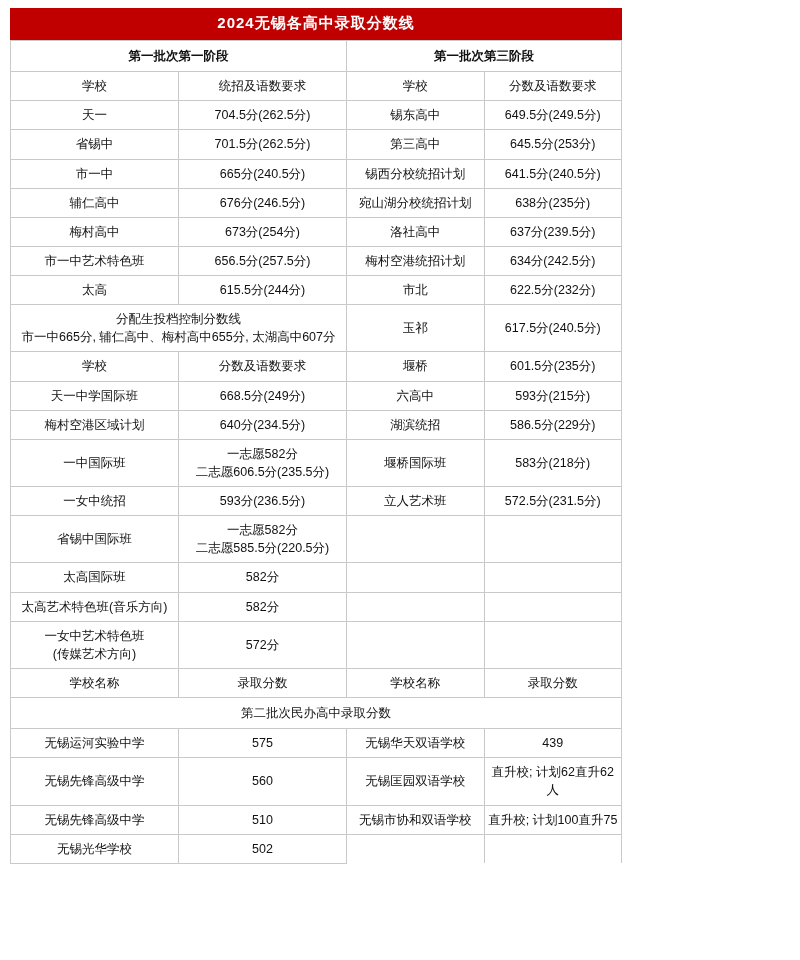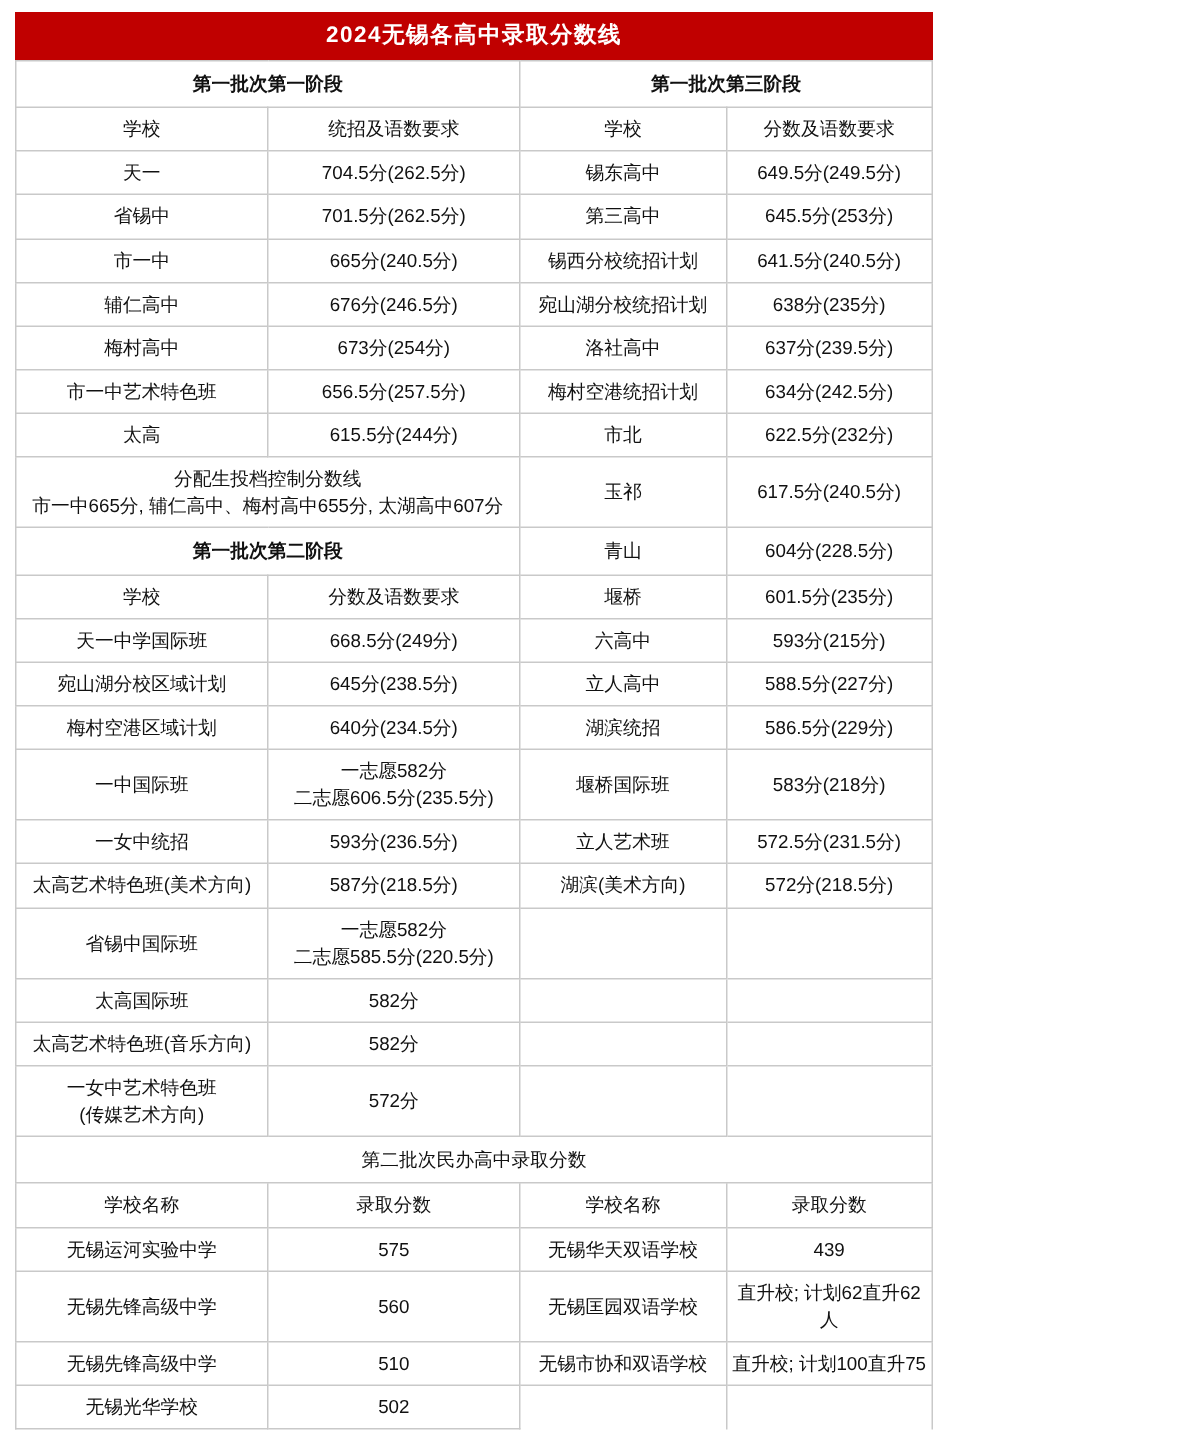--- a/index.html
+++ b/index.html
@@ -154,46 +154,35 @@
 
       <tr>
         <td colspan="2" class="multi">
           <div>分配生投档控制分数线</div>
           <div>市一中665分,  辅仁高中、梅村高中655分,  太湖高中607分</div>
         </td>
         <td>玉祁</td>
         <td>617.5分(240.5分)</td>
       </tr>
 
-      <tr>
-        <td colspan="2" class="sec-head">第一批次第二阶段</td>
-        <td>青山</td>
-        <td>604分(228.5分)</td>
-      </tr>
 
       <tr>
         <td class="colhead">学校</td>
         <td class="colhead">分数及语数要求</td>
         <td>堰桥</td>
         <td>601.5分(235分)</td>
       </tr>
 
       <tr>
         <td>天一中学国际班</td>
         <td>668.5分(249分)</td>
         <td>六高中</td>
         <td>593分(215分)</td>
       </tr>
       <tr>
-        <td>宛山湖分校区域计划</td>
-        <td>645分(238.5分)</td>
-        <td>立人高中</td>
-        <td>588.5分(227分)</td>
-      </tr>
-      <tr>
         <td>梅村空港区域计划</td>
         <td>640分(234.5分)</td>
         <td>湖滨统招</td>
         <td>586.5分(229分)</td>
       </tr>
       <tr>
         <td>一中国际班</td>
         <td class="multi">
           <div>一志愿582分</div>
           <div>二志愿606.5分(235.5分)</div>
@@ -201,26 +190,20 @@
         <td>堰桥国际班</td>
         <td>583分(218分)</td>
       </tr>
       <tr>
         <td>一女中统招</td>
         <td>593分(236.5分)</td>
         <td class="red-plain">立人艺术班</td>
         <td>572.5分(231.5分)</td>
       </tr>
       <tr>
-        <td>太高艺术特色班(美术方向)</td>
-        <td>587分(218.5分)</td>
-        <td>湖滨(美术方向)</td>
-        <td>572分(218.5分)</td>
-      </tr>
-      <tr>
         <td>省锡中国际班</td>
         <td class="multi">
           <div>一志愿582分</div>
           <div>二志愿585.5分(220.5分)</div>
         </td>
         <td class="blank-cell"></td>
         <td class="blank-cell"></td>
       </tr>
       <tr>
         <td>太高国际班</td>
@@ -238,31 +221,31 @@
         <td class="multi">
           <div>一女中艺术特色班</div>
           <div>(传媒艺术方向)</div>
         </td>
         <td>572分</td>
         <td class="blank-cell"></td>
         <td class="blank-cell"></td>
       </tr>
 
       <tr>
-        <td colspan="4" class="band">第二批次民办高中录取分数</td>
-      </tr>
-
-      <tr>
         <td class="colhead">学校名称</td>
         <td class="colhead">录取分数</td>
         <td class="colhead">学校名称</td>
         <td class="colhead">录取分数</td>
       </tr>
 
       <tr>
+        <td colspan="4" class="band">第二批次民办高中录取分数</td>
+      </tr>
+
+      <tr>
         <td class="red-bold">无锡运河实验中学</td>
         <td class="red-bold">575</td>
         <td>无锡华天双语学校</td>
         <td>439</td>
       </tr>
       <tr>
         <td class="red-bold">无锡先锋高级中学</td>
         <td class="red-bold">560</td>
         <td>无锡匡园双语学校</td>
         <td>直升校;  计划62直升62人</td>

